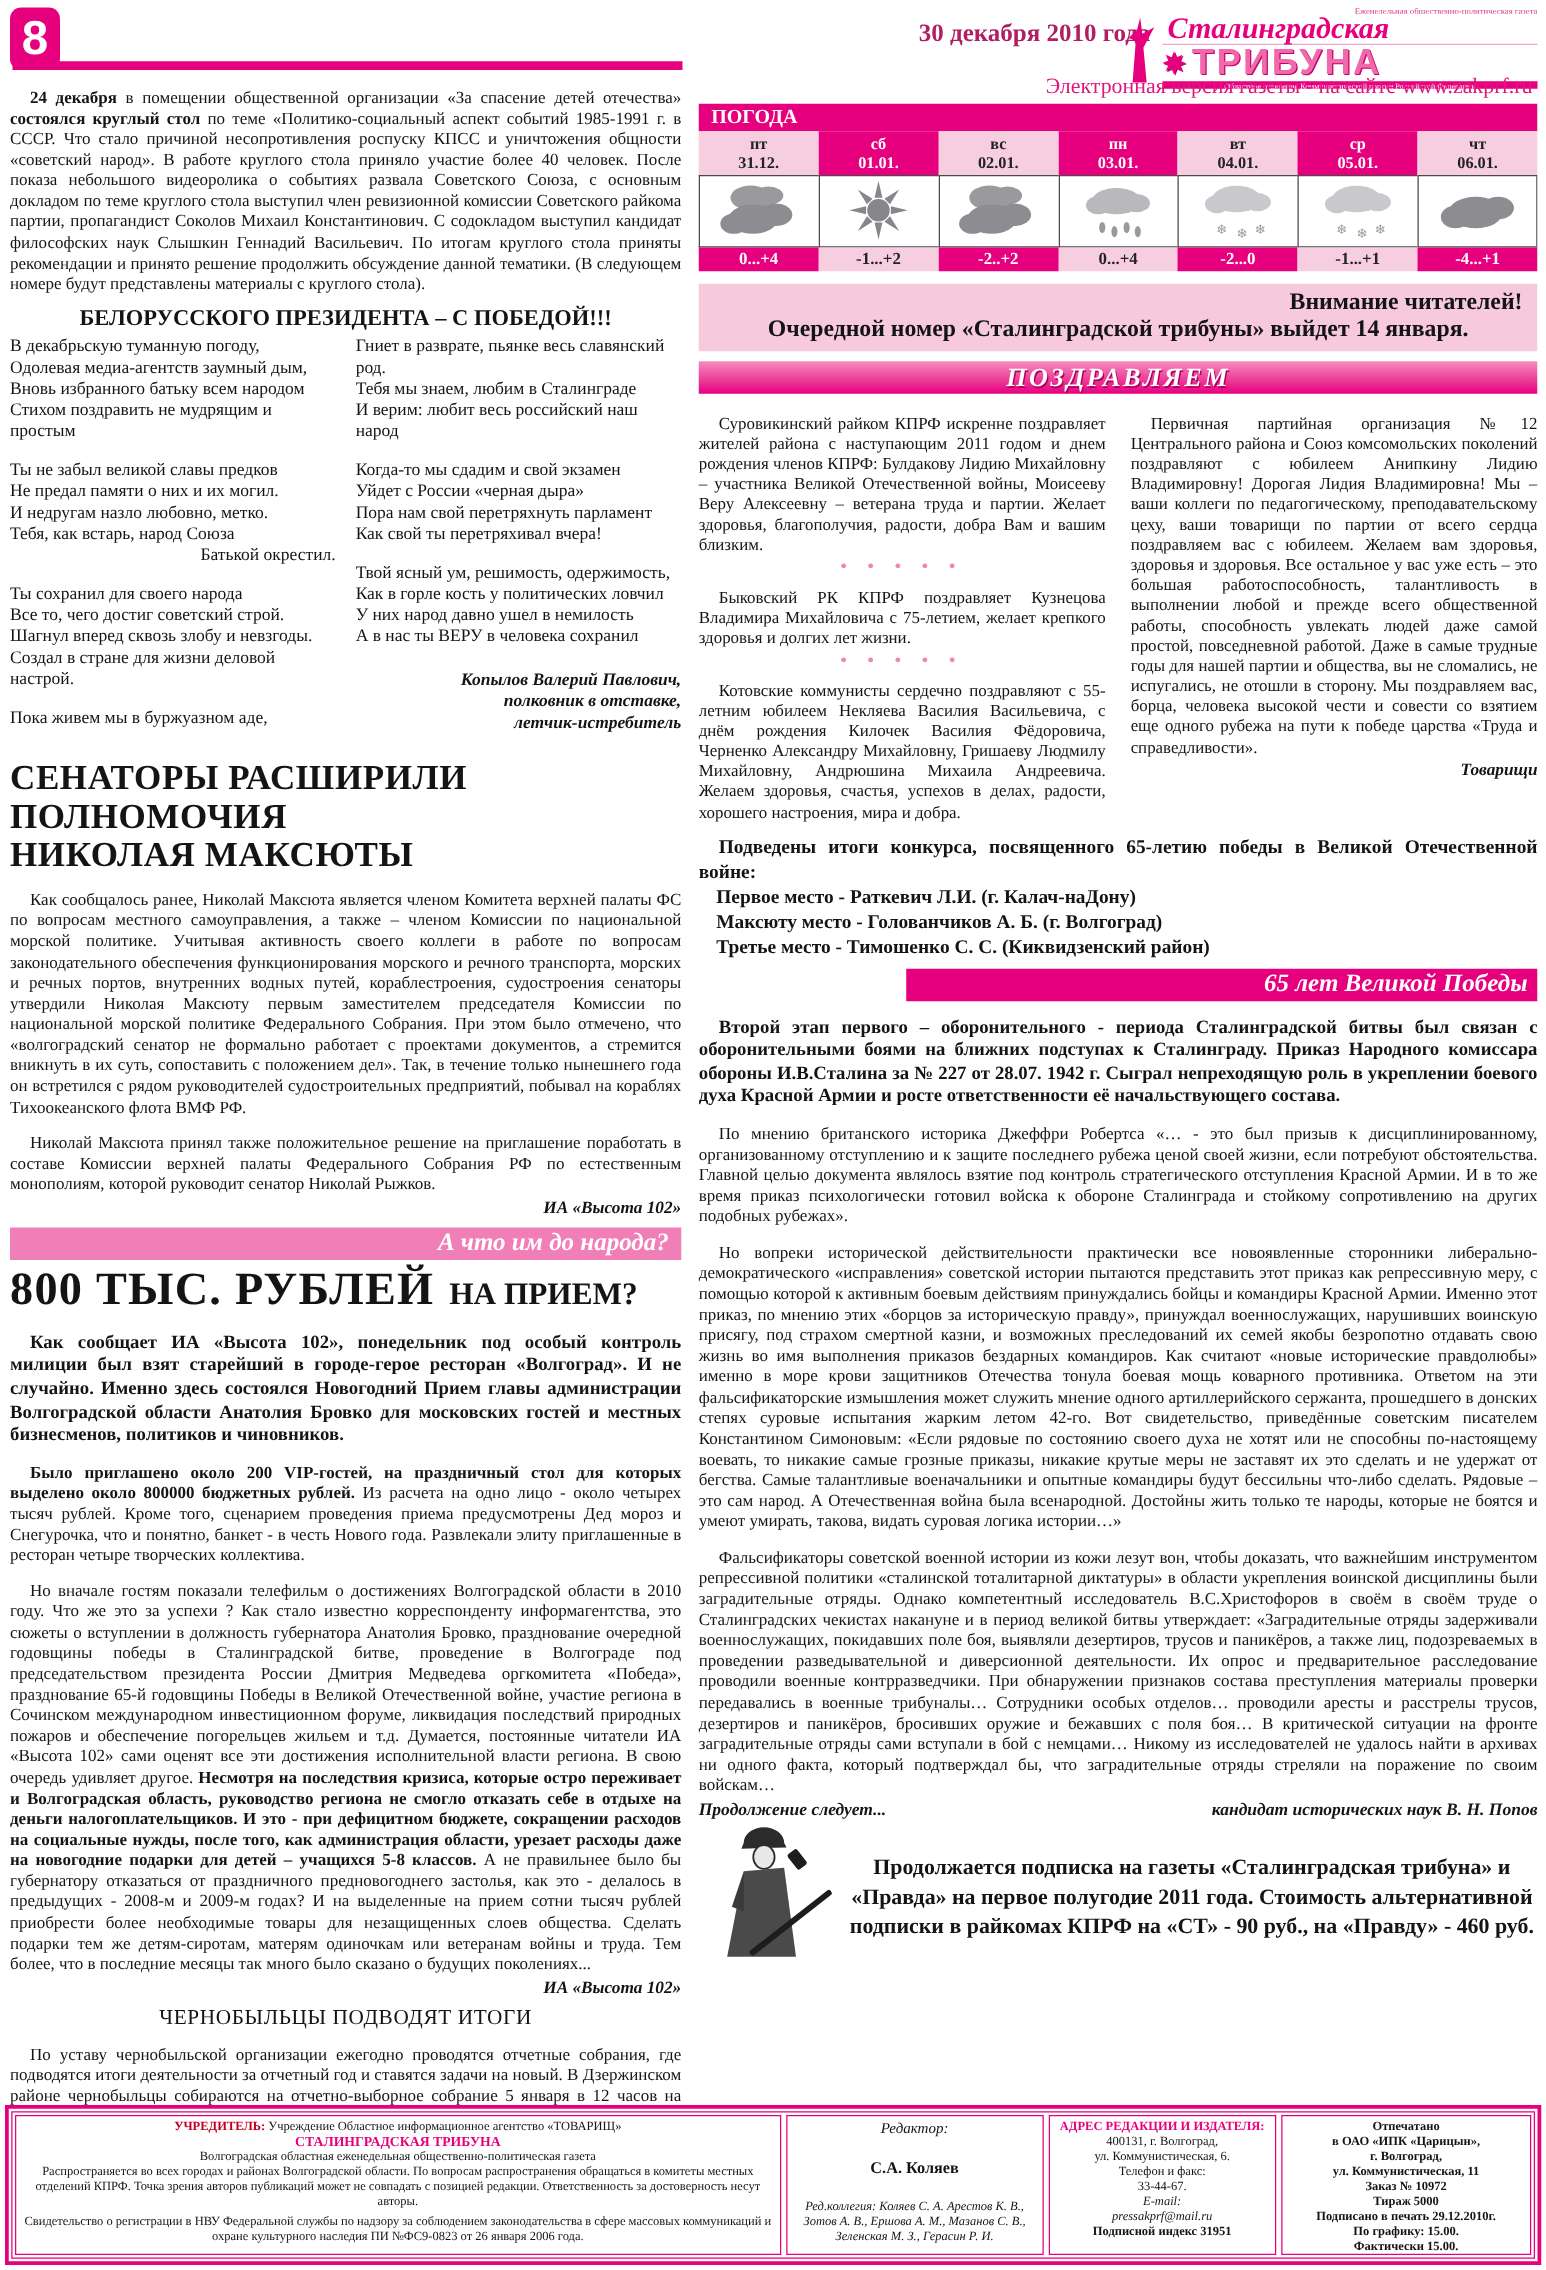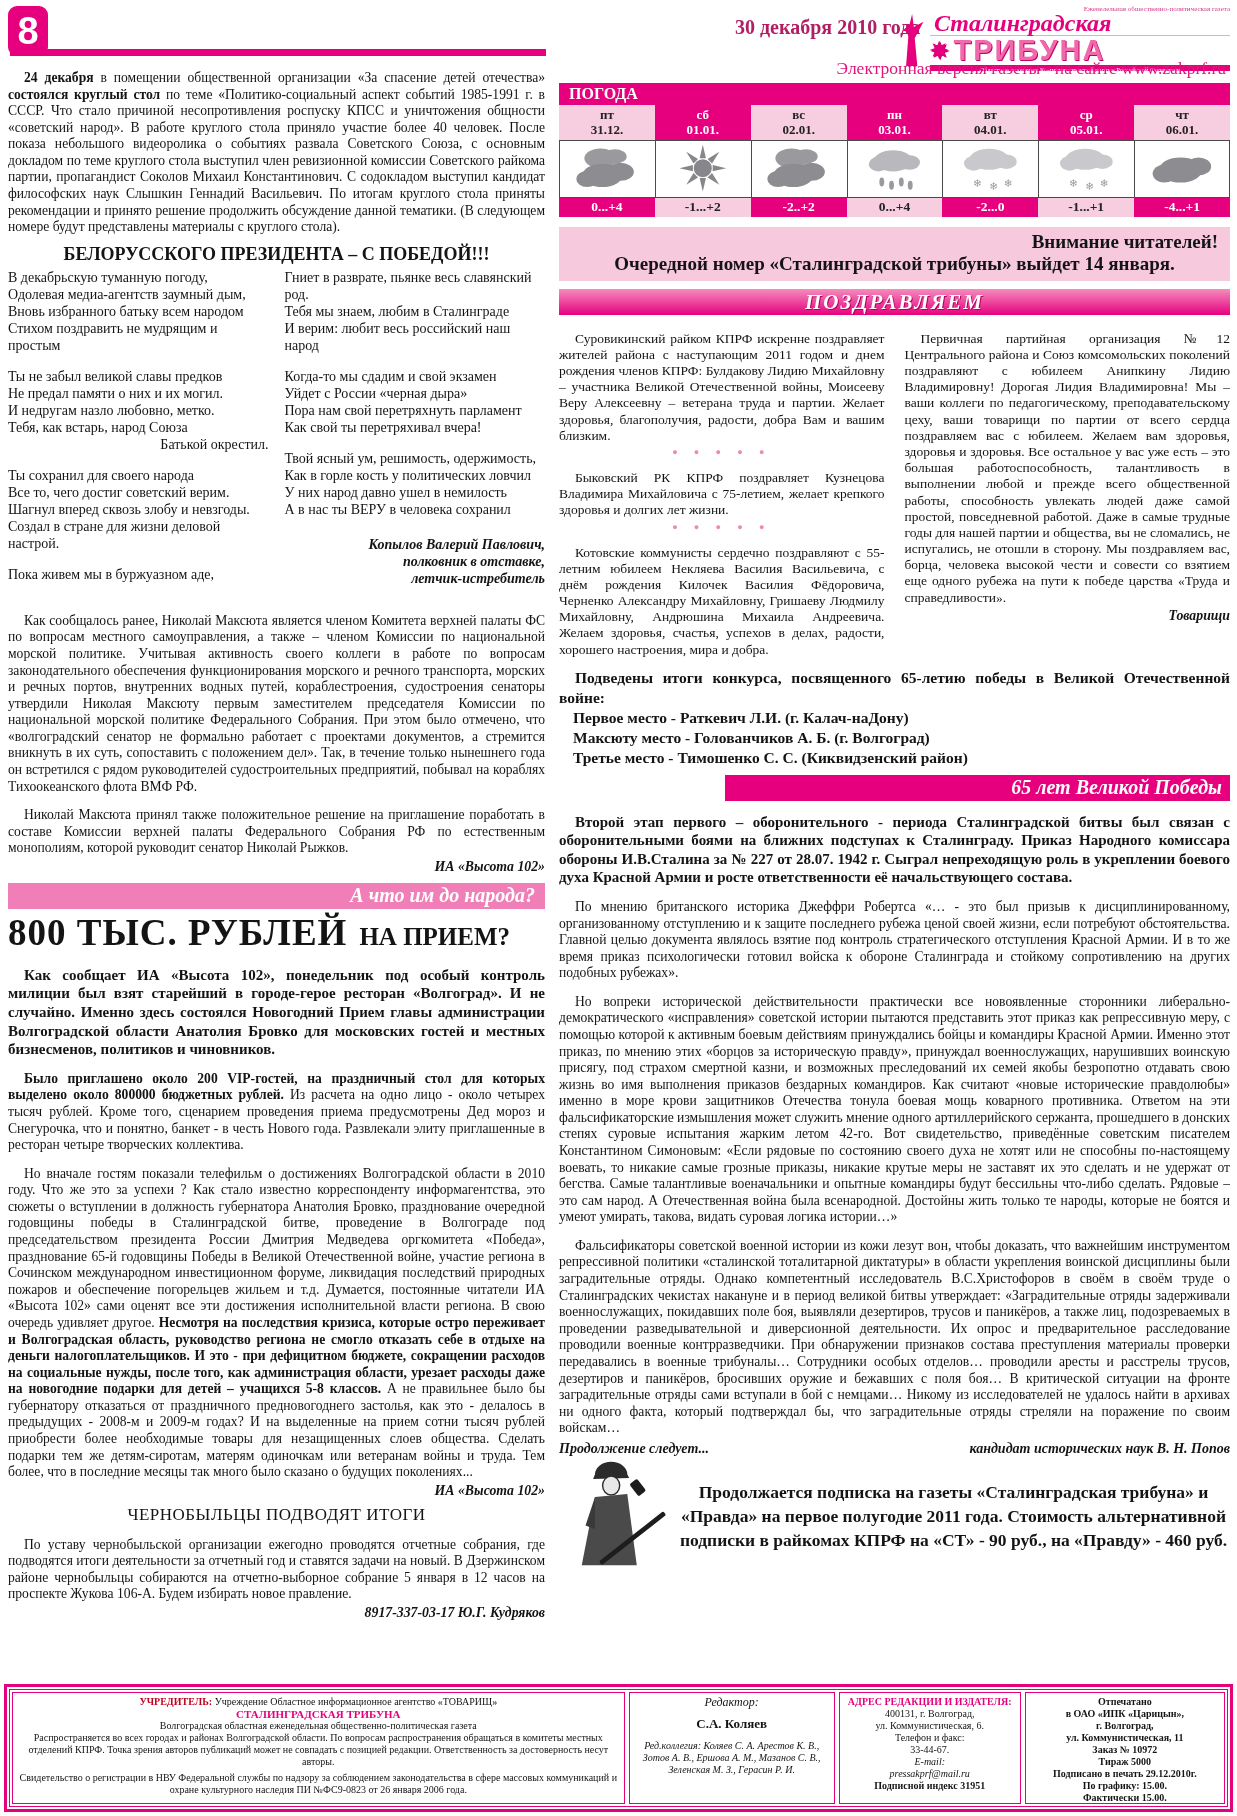--- a/index.html
+++ b/index.html
@@ -86,21 +86,21 @@
   .fcol{border:1px solid #e6007e;padding:3px 6px;font-size:10px;line-height:12px;text-align:center;
         box-sizing:border-box;overflow:hidden;}
   .fc1{flex:0 0 50.5%;}
   .fc2{flex:0 0 17%;}
   .fc3{flex:0 0 15%;}
   .fc4{flex:1;}
   .f-red{color:#c00020;font-weight:bold;}
   .f-mag{color:#e6007e;font-weight:bold;font-size:11px;}
   .f-it{font-style:italic;}
   .f-b{font-weight:bold;}
-  .fc2 .f-name{font-weight:bold;font-size:13px;margin:10px 0;}
+  .fc2 .f-name{font-weight:bold;font-size:13px;margin:20px 0;}
   .fc2 .f-ed-label{font-style:italic;font-size:12px;}
   .fc3 .f-title{color:#e6007e;font-weight:bold;}
   .fc4 div{font-weight:bold;}
 </style>
 </head>
 <body>
 
 <div class="page">
 
   <div class="pagenum">8</div>
@@ -143,21 +143,21 @@
                 <div>Ты не забыл великой славы предков</div>
                 <div>Не предал памяти о них и их могил.</div>
                 <div>И недругам назло любовно, метко.</div>
                 <div>Тебя, как встарь, народ Союза</div>
               </div>
               <div class="stanza st-right">
                 <div>Батькой окрестил.</div>
               </div>
               <div class="stanza">
                 <div>Ты сохранил для своего народа</div>
-                <div>Все то, чего достиг советский верим.</div>
+                <div>Все то, чего достиг советский строй.</div>
                 <div>Шагнул вперед сквозь злобу и невзгоды.</div>
                 <div>Создал в стране для жизни деловой настрой.</div>
               </div>
               <div class="stanza">
                 <div>Пока живем мы в буржуазном аде,</div>
               </div>
             </div>
           <div class="poem-col" id="poem-col2">
               <div class="stanza">
                 <div>Гниет в разврате, пьянке весь славянский род.</div>
@@ -179,20 +179,24 @@
               <div class="stanza st-sig">
                 <div>Копылов Валерий Павлович,</div>
                 <div>полковник в отставке,</div>
                 <div>летчик-истребитель</div>
               </div>
             </div>
         </div>
       </div>
 
       <div>
+        <div class="headline-serif">
+            <div>СЕНАТОРЫ  РАСШИРИЛИ  ПОЛНОМОЧИЯ</div>
+            <div>НИКОЛАЯ МАКСЮТЫ</div>
+          </div>
         <p class="para">Как сообщалось ранее, Николай Максюта является членом Комитета верхней палаты ФС по вопросам местного самоуправления, а также – членом Комиссии по национальной морской политике. Учитывая активность своего коллеги в работе по вопросам законодательного обеспечения функционирования морского и речного транспорта, морских и речных портов, внутренних водных путей, кораблестроения, судостроения сенаторы утвердили Николая Максюту первым заместителем председателя Комиссии по национальной морской политике Федерального Собрания. При этом было отмечено, что «волгоградский сенатор не формально работает с проектами документов, а стремится вникнуть в их суть, сопоставить с положением дел». Так, в течение только нынешнего года он  встретился с рядом руководителей судостроительных предприятий, побывал на кораблях Тихоокеанского флота ВМФ РФ.</p>
         <p class="para">Николай Максюта принял также положительное решение на приглашение поработать в составе Комиссии верхней палаты Федерального Собрания РФ по естественным монополиям, которой руководит сенатор Николай Рыжков.</p>
         <div class="sig-right">ИА «Высота 102»</div>
       </div>
 
       <div class="rubric-banner">А что им до народа?</div>
 
       <div>
         <div class="rec-headline">
           <span class="rec-big">800  ТЫС. РУБЛЕЙ</span><span class="rec-small">НА ПРИЕМ?</span>

